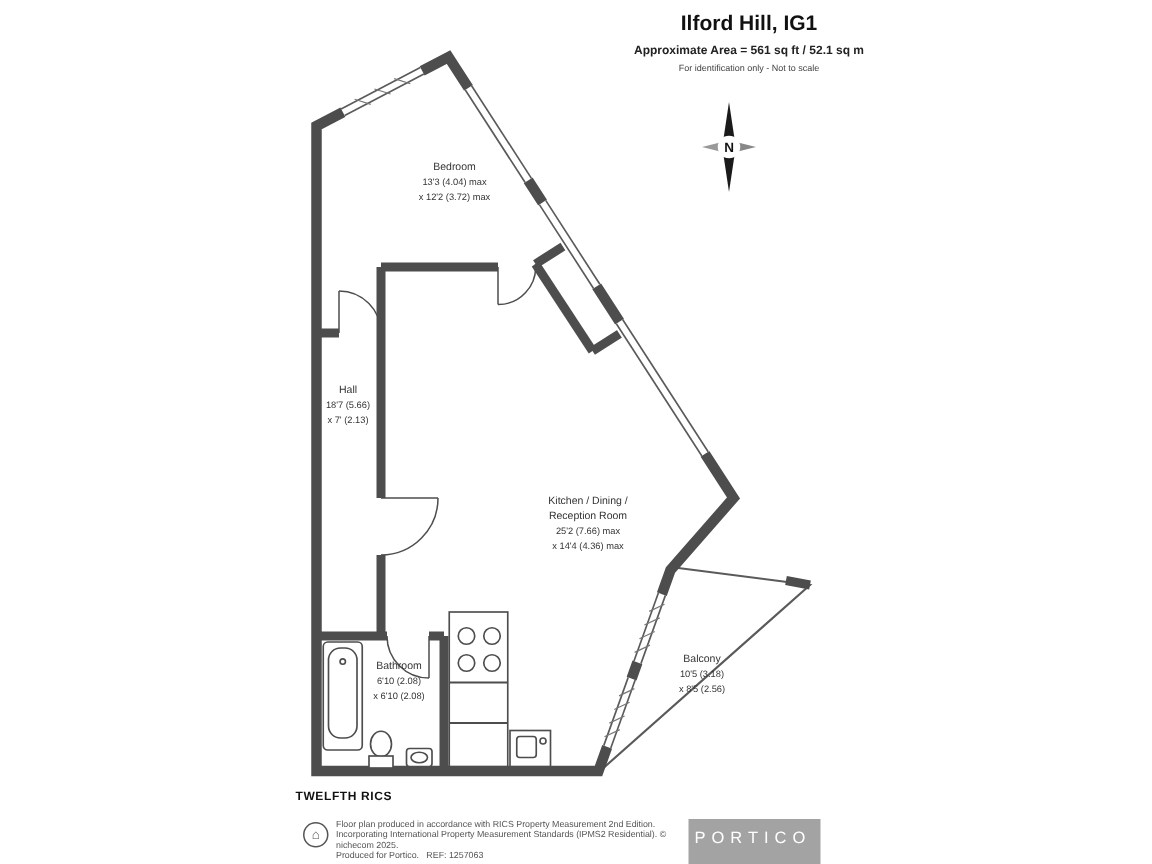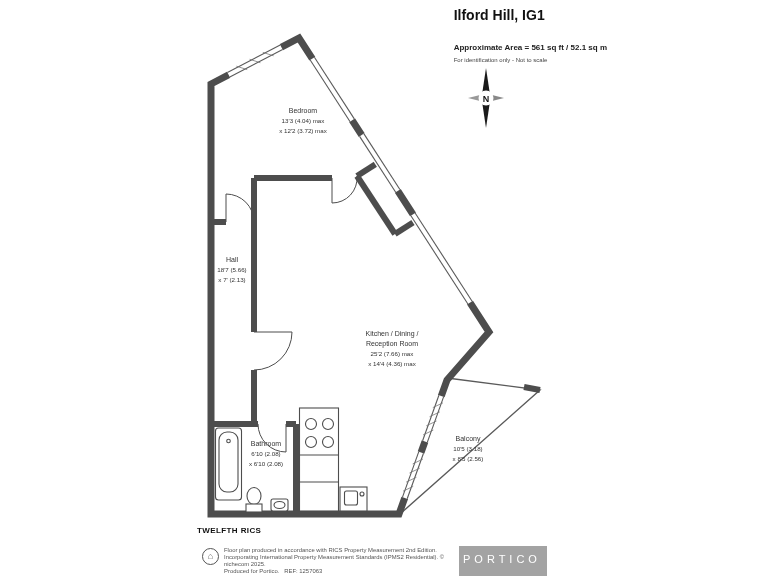--- a/index.html
+++ b/index.html
@@ -1,22 +1,22 @@
 <!DOCTYPE html>
 <html><head>
 <meta charset="utf-8">
 <style>
   html,body{margin:0;padding:0;background:#fff;}
   #page{position:relative;width:768px;height:576px;background:#ffffff;overflow:hidden;
         font-family:"Liberation Sans", sans-serif;color:#333;}
 
   
-  #header{position:absolute;top:8px;right:161px;text-align:left;}
+  #header{position:absolute;top:8px;right:192px;text-align:center;}
   #title{font-size:14px;font-weight:bold;color:#111;line-height:15px;}
-  #area-line{font-size:8px;font-weight:bold;color:#222;margin-top:20px;}
+  #area-line{font-size:8px;font-weight:bold;color:#222;margin-top:6px;}
   #disclaimer{font-size:6px;color:#444;margin-top:5px;}
 
   
   #plan{position:absolute;left:0;top:0;}
   #plan text{font-family:"Liberation Sans", sans-serif;fill:#333;text-anchor:middle;}
   .rname{font-size:7px;}
   .rdim{font-size:6.2px;}
   .wall{stroke:#4d4d4d;fill:none;}
   .thin{stroke:#4d4d4d;stroke-width:1.2;fill:none;}
   .fix{stroke:#4d4d4d;stroke-width:1.1;fill:#fff;}

